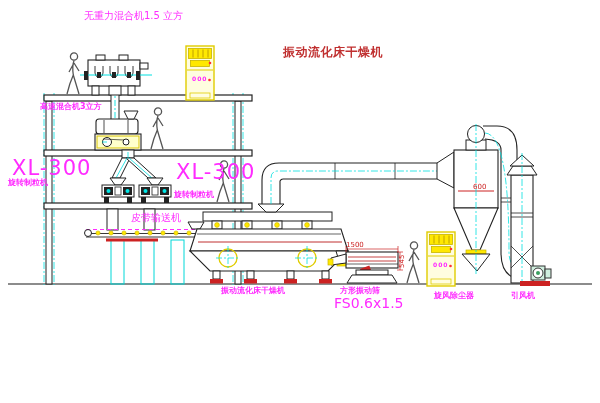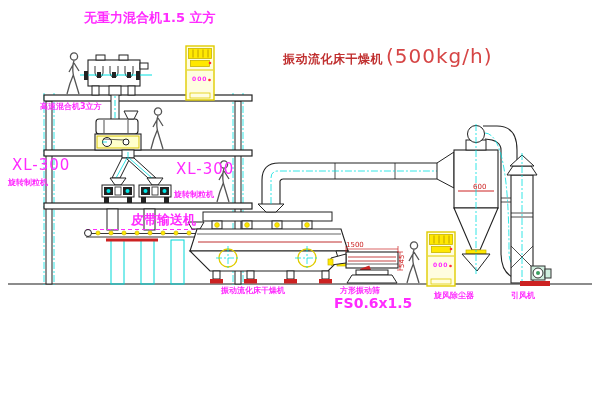--- a/index.html
+++ b/index.html
@@ -1,23 +1,23 @@
 <!DOCTYPE html>
 <html><head>
 <meta charset="utf-8">
 <style>
   html,body{margin:0;padding:0;background:#fff;}
   .canvas{position:relative;width:600px;height:403px;background:#ffffff;overflow:hidden;
           font-family:"DejaVu Sans",sans-serif;}
   .canvas svg{position:absolute;left:0;top:0;}
   .lbl{position:absolute;white-space:nowrap;line-height:1;}
   .magenta{color:#ff2bff;}
-  .m-small{font-size:13px;font-weight:bold;}
+  .m-small{font-size:10px;font-weight:normal;}
   .m-tiny{font-size:8px;font-weight:bold;}
-  .m-model{font-size:15px;font-weight:400;letter-spacing:1px;}
+  .m-model{font-size:21px;font-weight:400;letter-spacing:1px;}
   .m-model-sm{font-size:14px;font-weight:400;}
   .title-wrap{position:absolute;left:283px;top:44px;display:flex;align-items:baseline;gap:3px;}
   .title-zh{font-size:12px;font-weight:bold;color:#c03030;letter-spacing:0.5px;}
   .title-cap{font-size:20px;font-weight:400;color:#d64545;letter-spacing:1px;}
   .dim{position:absolute;font-size:7px;color:#cc2222;font-weight:400;}
   .cab-txt{position:absolute;font-size:6px;color:#ff2bff;font-weight:bold;letter-spacing:1px;}
   .rot{transform:rotate(-90deg);transform-origin:left top;}
 </style>
 </head>
 <body>
@@ -257,38 +257,37 @@
   <use href="#cabinet" x="427" y="232"></use>
 
   <use href="#person" x="66" y="52"></use>
   <use href="#person" x="150" y="107"></use>
   <use href="#person" x="216" y="160"></use>
   <use href="#person" x="406" y="241"></use>
 </svg>
 
 <div class="title-wrap">
   <span class="title-zh">振动流化床干燥机</span>
-  <span class="title-cap">(500kg/h)</span>
 </div>
 
 <div class="lbl magenta m-small" style="left:84px;top:11px;">无重力混合机1.5 立方</div>
 <div class="lbl magenta m-tiny" style="left:40px;top:103px;">高速混合机3立方</div>
 
 <div class="lbl magenta m-model" style="left:12px;top:158px;">XL-300</div>
 <div class="lbl magenta m-tiny" style="left:8px;top:179px;">旋转制粒机</div>
 
 <div class="lbl magenta m-model" style="left:176px;top:162px;">XL-300</div>
 <div class="lbl magenta m-tiny" style="left:174px;top:191px;">旋转制粒机</div>
 
 <div class="lbl magenta m-small" style="left:131px;top:213px;">皮带输送机</div>
 
 <div class="lbl magenta m-tiny" style="left:221px;top:287px;">振动流化床干燥机</div>
 
 <div class="lbl magenta m-tiny" style="left:340px;top:287px;">方形振动筛</div>
-<div class="lbl magenta m-model-sm" style="left:334px;top:296px;font-weight:bold;">FS0.6x1.5</div>
+<div class="lbl magenta m-model-sm" style="left:334px;top:296px;">FS0.6x1.5</div>
 
 <div class="lbl magenta m-tiny" style="left:434px;top:292px;">旋风除尘器</div>
 <div class="lbl magenta m-tiny" style="left:511px;top:292px;">引风机</div>
 
 <div class="dim" style="left:346px;top:241px;">1500</div>
 <div class="dim rot" style="left:398px;top:268px;">545</div>
 <div class="dim" style="left:466px;top:183px;padding-left:7px;">600</div>
 
 <div class="cab-txt" style="left:192px;top:75px;">000</div>
 <div class="cab-txt" style="left:433px;top:261px;">000</div>

